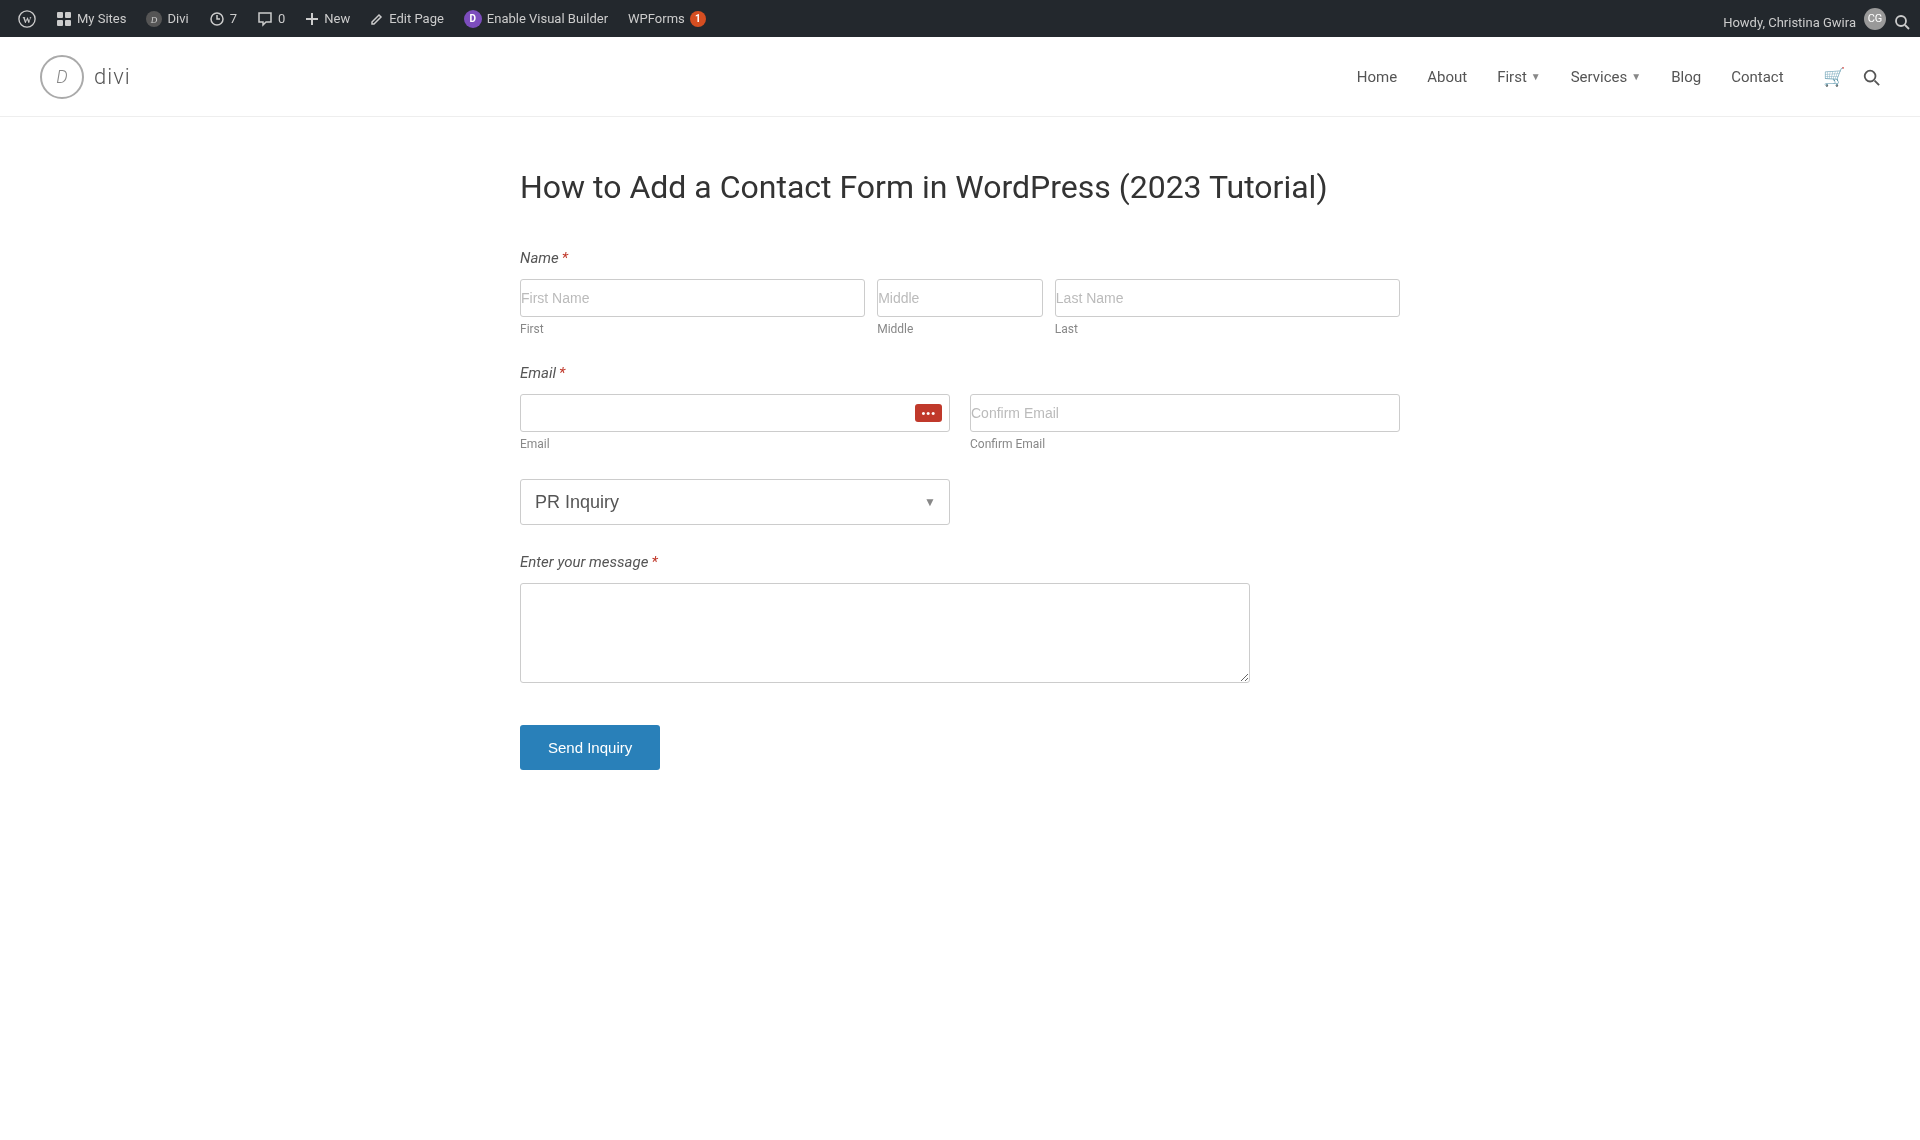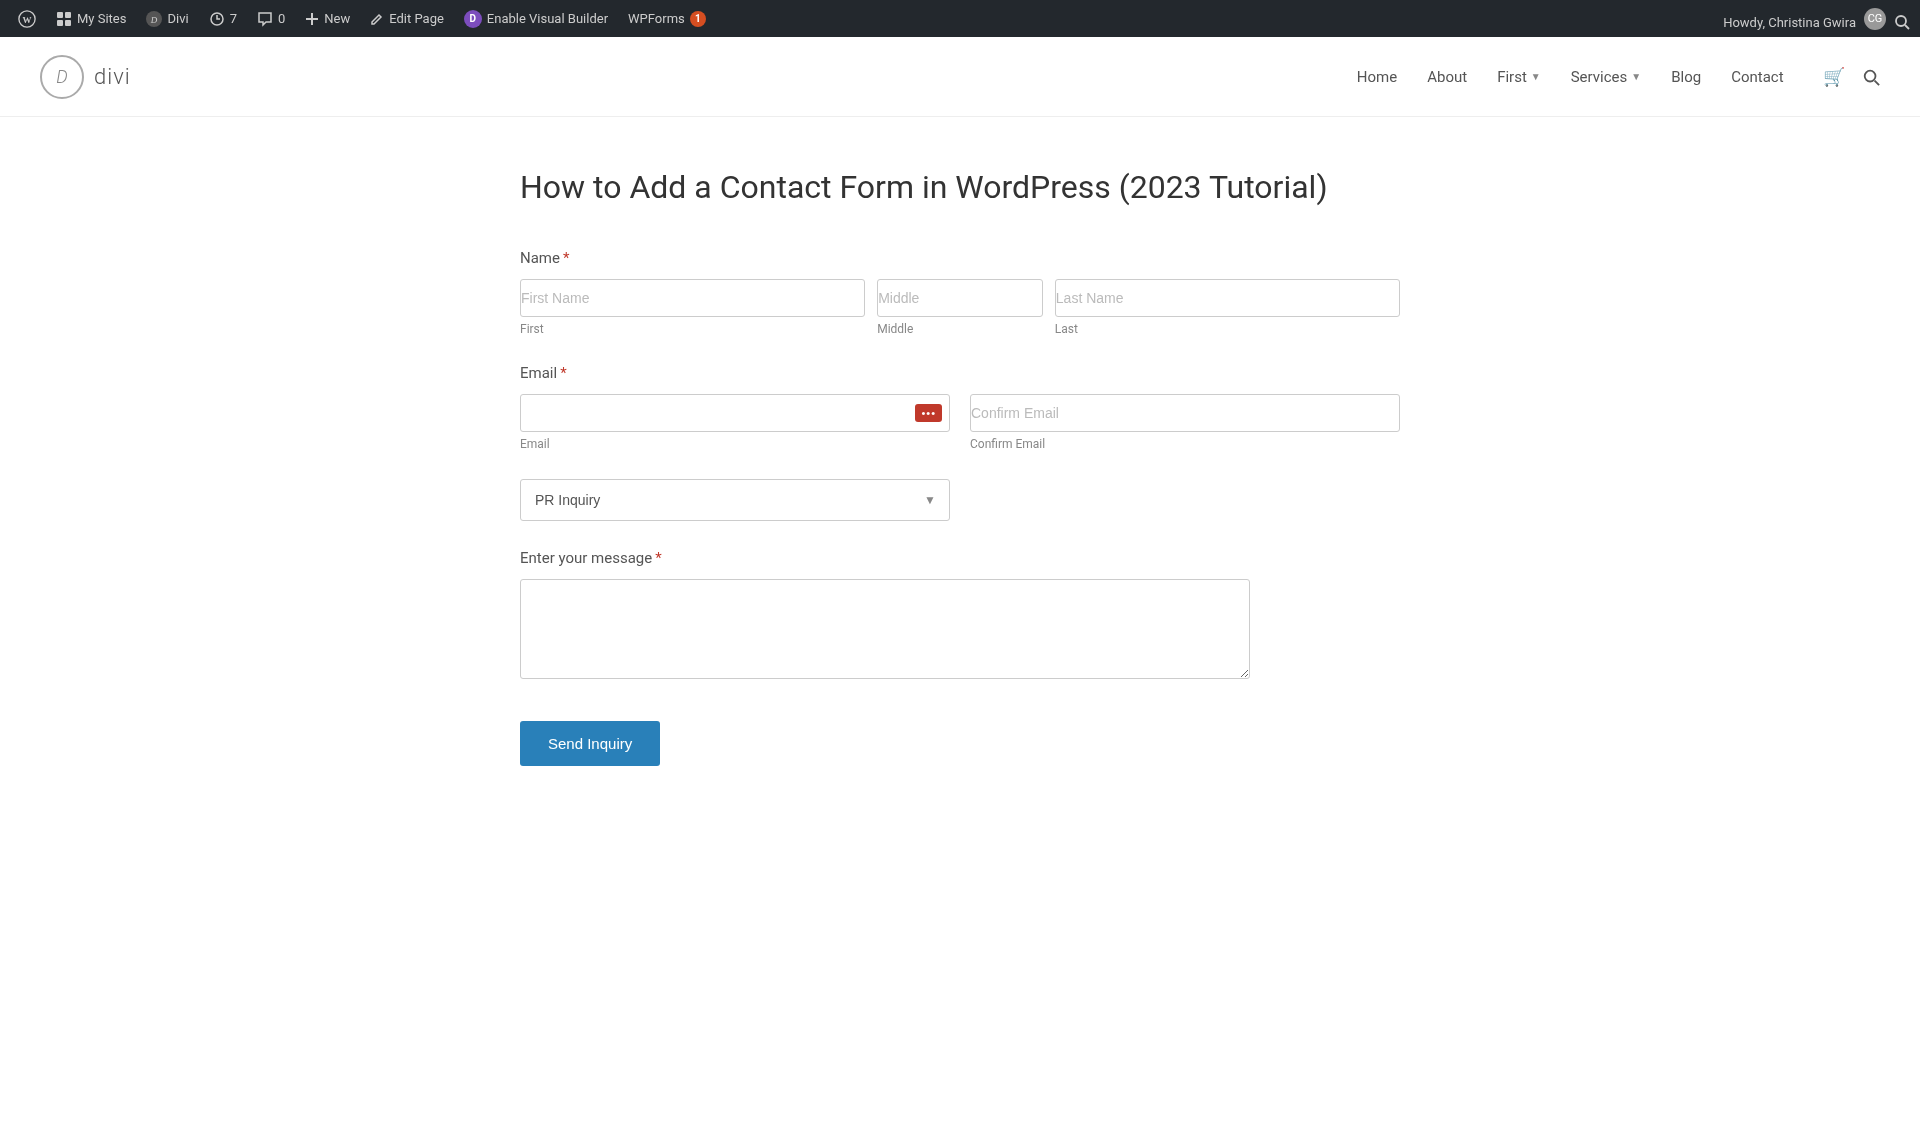--- a/index.html
+++ b/index.html
@@ -155,20 +155,21 @@
     }
 
     
     .form-section { margin-bottom: 28px; }
     .form-label {
       display: block;
       font-size: 15px;
       color: #555;
       margin-bottom: 12px;
       font-weight: 400;
+      font-style: italic;
     }
     .required-star { color: #c0392b; margin-left: 3px; }
     .name-fields {
       display: flex;
       gap: 12px;
       align-items: flex-start;
     }
     .name-field-wrap { display: flex; flex-direction: column; }
     .name-field-wrap.first { flex: 2.5; }
     .name-field-wrap.middle { flex: 1.2; }
@@ -216,21 +217,21 @@
       position: relative;
       width: 430px;
     }
     select {
       appearance: none;
       -webkit-appearance: none;
       width: 100%;
       padding: 12px 40px 12px 14px;
       border: 1px solid #ccc;
       border-radius: 3px;
-      font-size: 14px;
+      font-size: 18px;
       color: #555;
       background: #fff;
       cursor: pointer;
       outline: none;
     }
     .select-chevron {
       position: absolute;
       right: 14px;
       top: 50%;
       transform: translateY(-50%);

